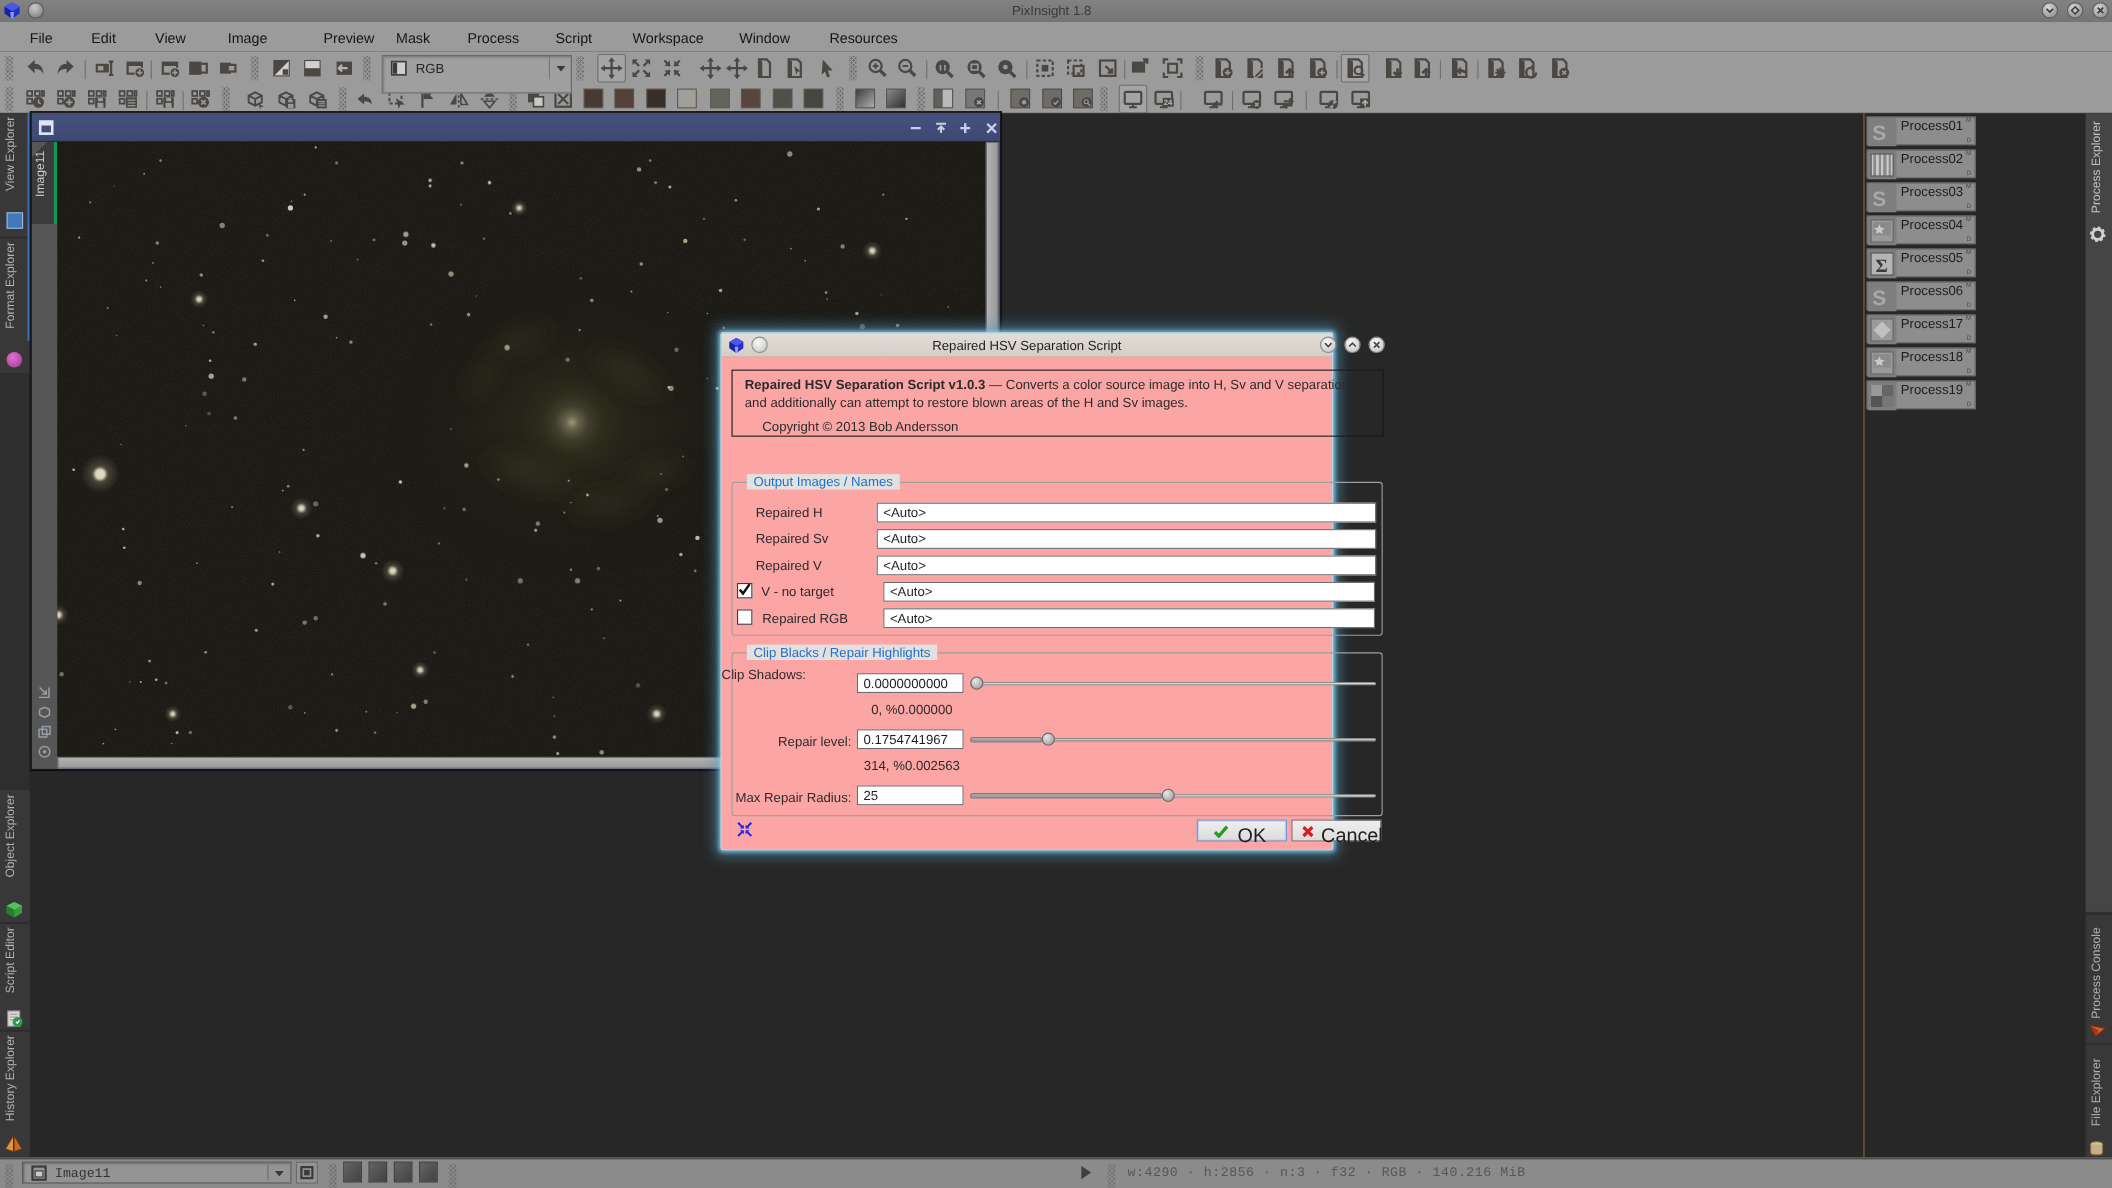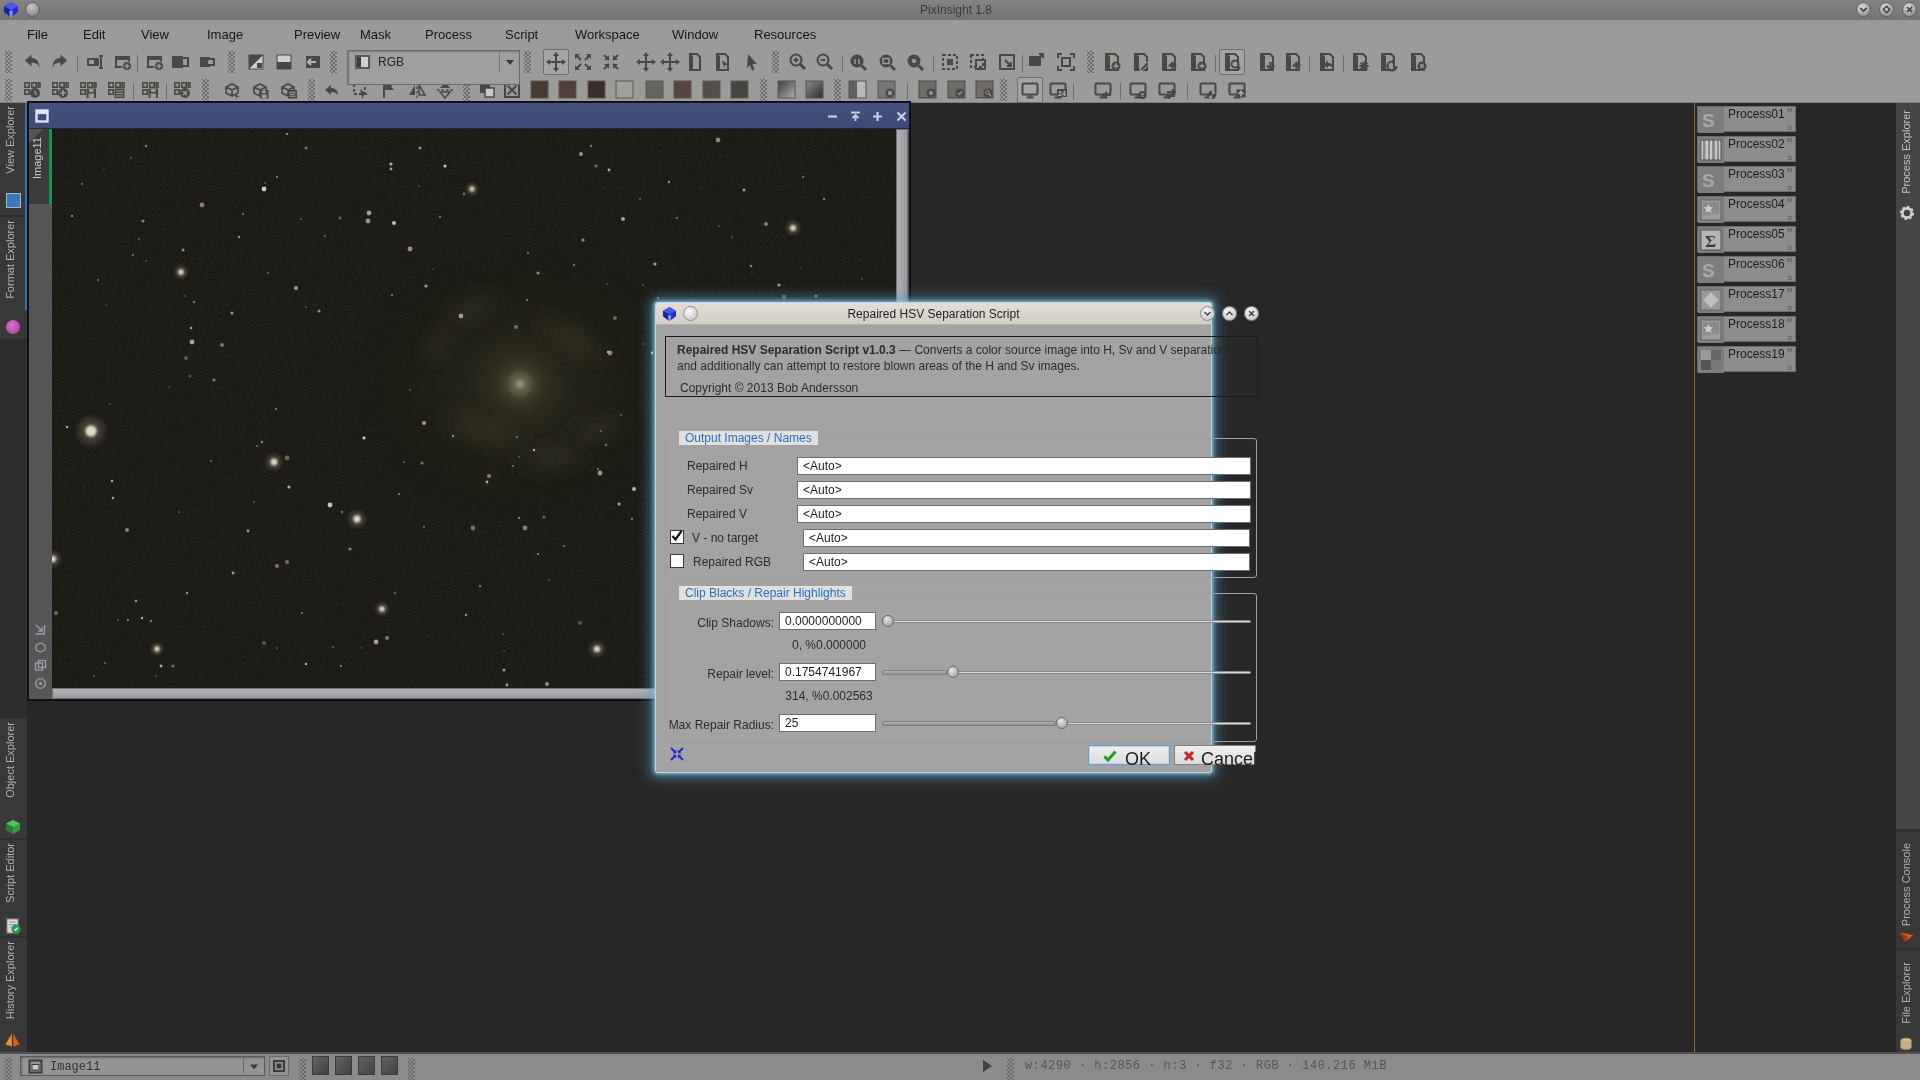--- a/index.html
+++ b/index.html
@@ -31,21 +31,21 @@
 #iwtab .vtxt{color:#cccccc;margin-left:-8px;font-size:11px}
 .pbut{left:1697px;width:99px;height:26px;background:#8d8d8d;border:1px solid #6a6a6a;}
 .pbut .lbl{position:absolute;left:30px;top:0;font-size:12px;color:#1d1d1d}
 .pbut .ic{position:absolute;left:0;top:0;width:26px;height:26px;background:#7e7e7e;overflow:hidden}
 .pbut .m1{position:absolute;right:3px;top:0px;font-size:6px;color:#4e4e4e}
 .pbut .m2{position:absolute;right:3px;bottom:0px;font-size:6px;color:#4e4e4e}
 #statusbar{left:0;top:1052px;width:1920px;height:28px;background:#8b8b8b;border-top:2px solid #4f4f4f}
 #viewsel{left:20px;top:1056px;width:245px;height:20px;background:#949494;border:1px solid #5a5a5a;box-shadow:inset 1px 1px 2px rgba(0,0,0,.3)}
 #viewsel .txt{position:absolute;left:29px;top:3px;font-family:"Liberation Mono",monospace;font-size:12px;color:#333}
 .mono{font-family:"Liberation Mono",monospace}
-#dlg{left:655px;top:302px;width:557px;height:471px;background:#a3a3a3;border:1px solid #b7d9e6;box-shadow:0 0 4px 1px rgba(140,205,235,.9),0 0 13px 5px rgba(80,155,195,.6);border-radius:2px}
+#dlg{left:655px;top:302px;width:557px;height:471px;background:#fca5a5;border:1px solid #b7d9e6;box-shadow:0 0 4px 1px rgba(140,205,235,.9),0 0 13px 5px rgba(80,155,195,.6);border-radius:2px}
 #dlgtitle{left:0;top:0;width:100%;height:22px;background:linear-gradient(#e3dfd8,#d2cec6);border-bottom:1px solid #b5b1a9;border-radius:2px 2px 0 0}
 #dlgtitle .t{position:absolute;width:100%;top:4px;text-align:center;font-size:12px;color:#1f1f1f}
 #infobox{left:9px;top:33px;width:593px;height:61px;border:1px solid #1a1a1a;font-size:12px;color:#2c2c2c;padding:5px 11px;line-height:16px}
 .gbox{left:9px;width:592px;border:1px solid #9f9f9f;border-radius:3px}
 .gtitle{position:absolute;top:-8px;left:13px;background:#e2e1df;padding:0 6px;font-size:12px;color:#2471c8}
 .frow{position:absolute;font-size:12px;color:#2c2c2c}
 .fld{position:absolute;background:#fff;border:1px solid #6e6e6e;font-size:12px;color:#1d1d1d;padding:1px 5px;line-height:15px}
 .cb{position:absolute;width:14px;height:14px;background:#fdfdfd;border:1px solid #3c3c3c}
 .slider{position:absolute;height:11px}
 .strack{position:absolute;left:0;right:0;top:4px;height:3px;border:1px solid #8a8a8a;border-radius:2px;background:#d8d8d8}
@@ -1249,21 +1249,21 @@
         <svg class="abs" style="left:2px;top:2px" width="9" height="9" viewBox="0 0 9 9" xmlns="http://www.w3.org/2000/svg">
           <path d="M1.5 6 L4.5 3 L7.5 6" stroke="#444" stroke-width="1.5" fill="none"></path>
         </svg>
       </div>
       <div class="abs" style="left:588px;top:3px;width:15px;height:15px;border-radius:50%;background:radial-gradient(circle at 40% 32%,#fbfbfb,#cfcfcf 70%,#aaa);border:1px solid #8a8a8a">
         <svg class="abs" style="left:2px;top:2px" width="9" height="9" viewBox="0 0 9 9" xmlns="http://www.w3.org/2000/svg">
           <path d="M2 2 L7 7 M7 2 L2 7" stroke="#444" stroke-width="1.5" fill="none"></path>
         </svg>
       </div>
     </div>
-    <div id="infobox" class="abs"><b>Repaired HSV Separation Script v1.0.3</b> — Converts a color source image into H, Sv and V separations and additionally can attempt to restore blown areas of the H and Sv images.<span style="position:absolute;left:14px;top:43px">Copyright © 2013 Bob Andersson</span></div>
+    <div id="infobox" class="abs"><b>Repaired HSV Separation Script v1.0.3</b> — Converts a color source image into H, Sv and V separations and additionally can attempt to restore blown areas of the H and Sv images.<span style="position:absolute;left:27px;top:43px">Copyright © 2013 Bob Andersson</span></div>
     <div class="gbox abs" style="top:135px;height:140px">
       <span class="gtitle">Output Images / Names</span>
     </div>
     <div class="frow" style="left:31px;top:156px">Repaired H</div>
     <div class="fld abs" style="left:141px;top:154px;width:454px;height:18px">&lt;Auto&gt;</div>
     <div class="frow" style="left:31px;top:180px">Repaired Sv</div>
     <div class="fld abs" style="left:141px;top:178px;width:454px;height:18px">&lt;Auto&gt;</div>
     <div class="frow" style="left:31px;top:204px">Repaired V</div>
     <div class="fld abs" style="left:141px;top:202px;width:454px;height:18px">&lt;Auto&gt;</div>
     <div class="cb abs" style="left:14px;top:227px">
@@ -1272,21 +1272,21 @@
       </svg>
     </div>
     <div class="frow" style="left:36px;top:228px">V - no target</div>
     <div class="fld abs" style="left:147px;top:226px;width:447px;height:18px">&lt;Auto&gt;</div>
     <div class="cb abs" style="left:14px;top:251px"></div>
     <div class="frow" style="left:37px;top:252px">Repaired RGB</div>
     <div class="fld abs" style="left:147px;top:250px;width:447px;height:18px">&lt;Auto&gt;</div>
     <div class="gbox abs" style="top:290px;height:149px">
       <span class="gtitle">Clip Blacks / Repair Highlights</span>
     </div>
-    <div class="frow" style="left:0px;top:313px;width:118px;text-align:right">Clip Shadows:</div>
+    <div class="frow" style="left:0px;top:303px;width:118px;text-align:left">Clip Shadows:</div>
     <div class="fld abs" style="left:123px;top:309px;width:97px;height:18px">0.0000000000</div>
     <div class="slider abs" style="left:226px;top:313px;width:369px">
       <div class="strack"></div>
       <div class="shandle" style="left:0px"></div>
     </div>
     <div class="frow" style="left:118px;top:335px;width:110px;text-align:center">0, %0.000000</div>
     <div class="frow" style="left:0px;top:364px;width:118px;text-align:right">Repair level:</div>
     <div class="fld abs" style="left:123px;top:360px;width:97px;height:18px">0.1754741967</div>
     <div class="slider abs" style="left:226px;top:364px;width:369px">
       <div class="strack"></div>

